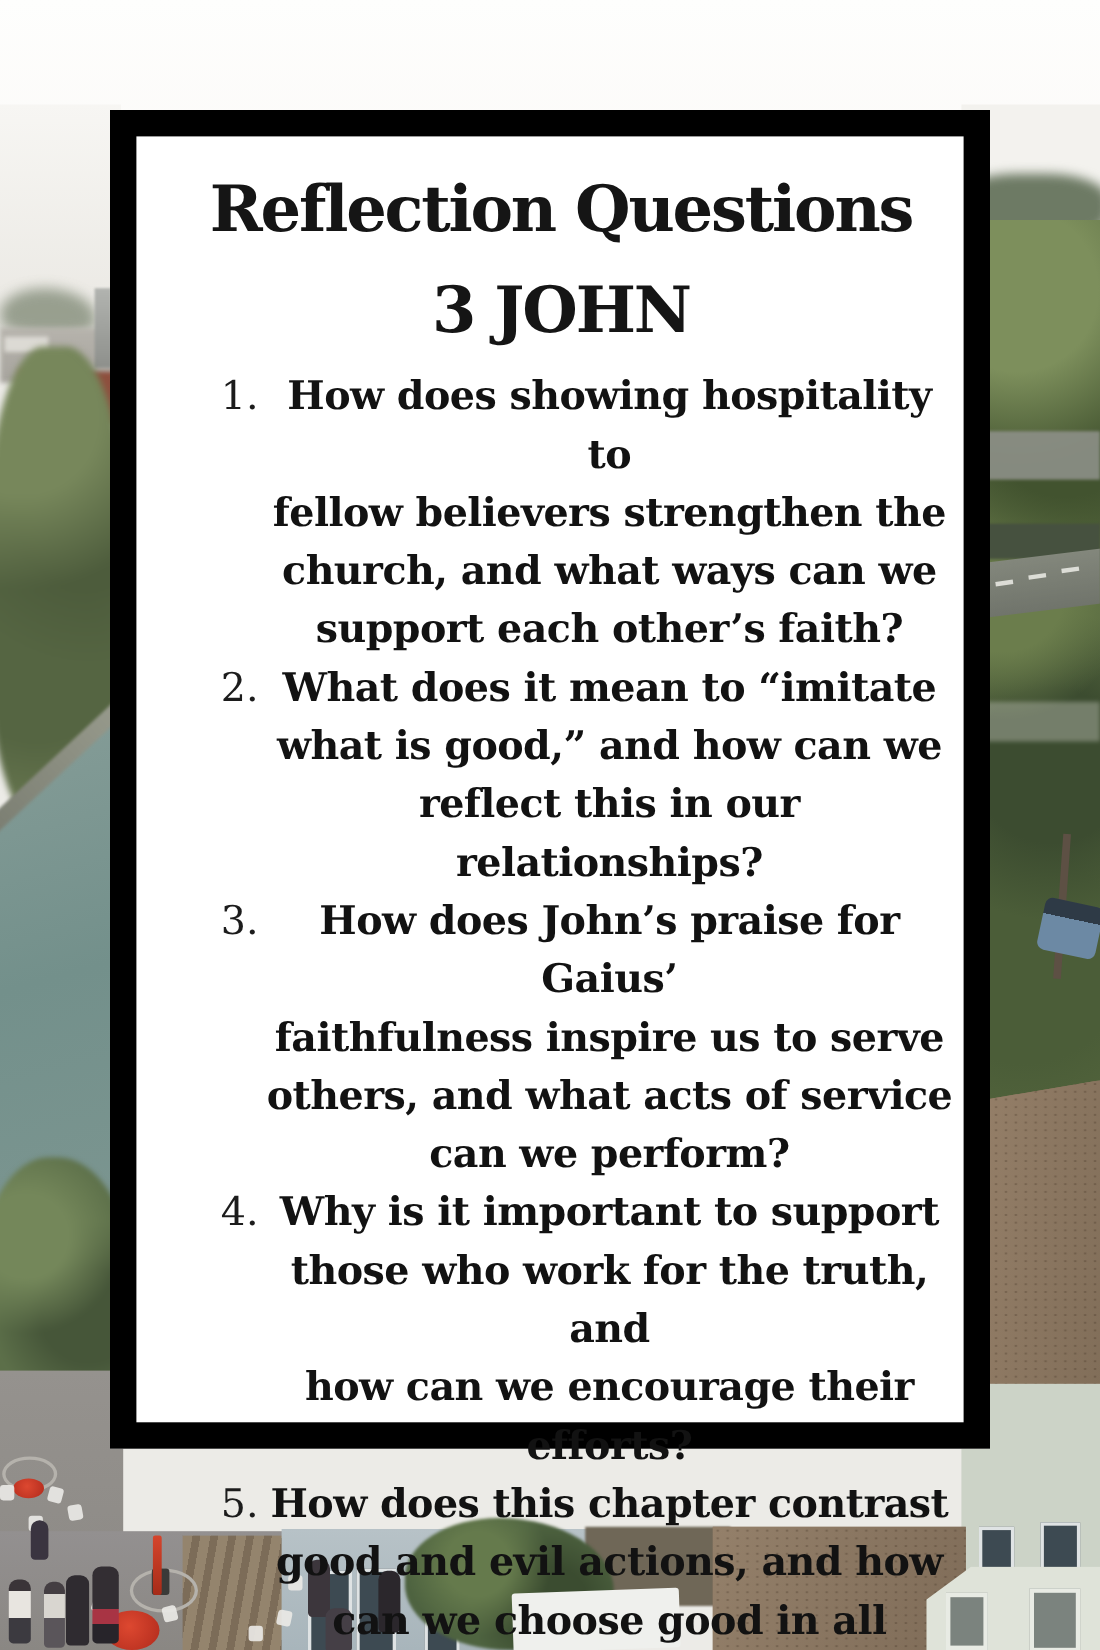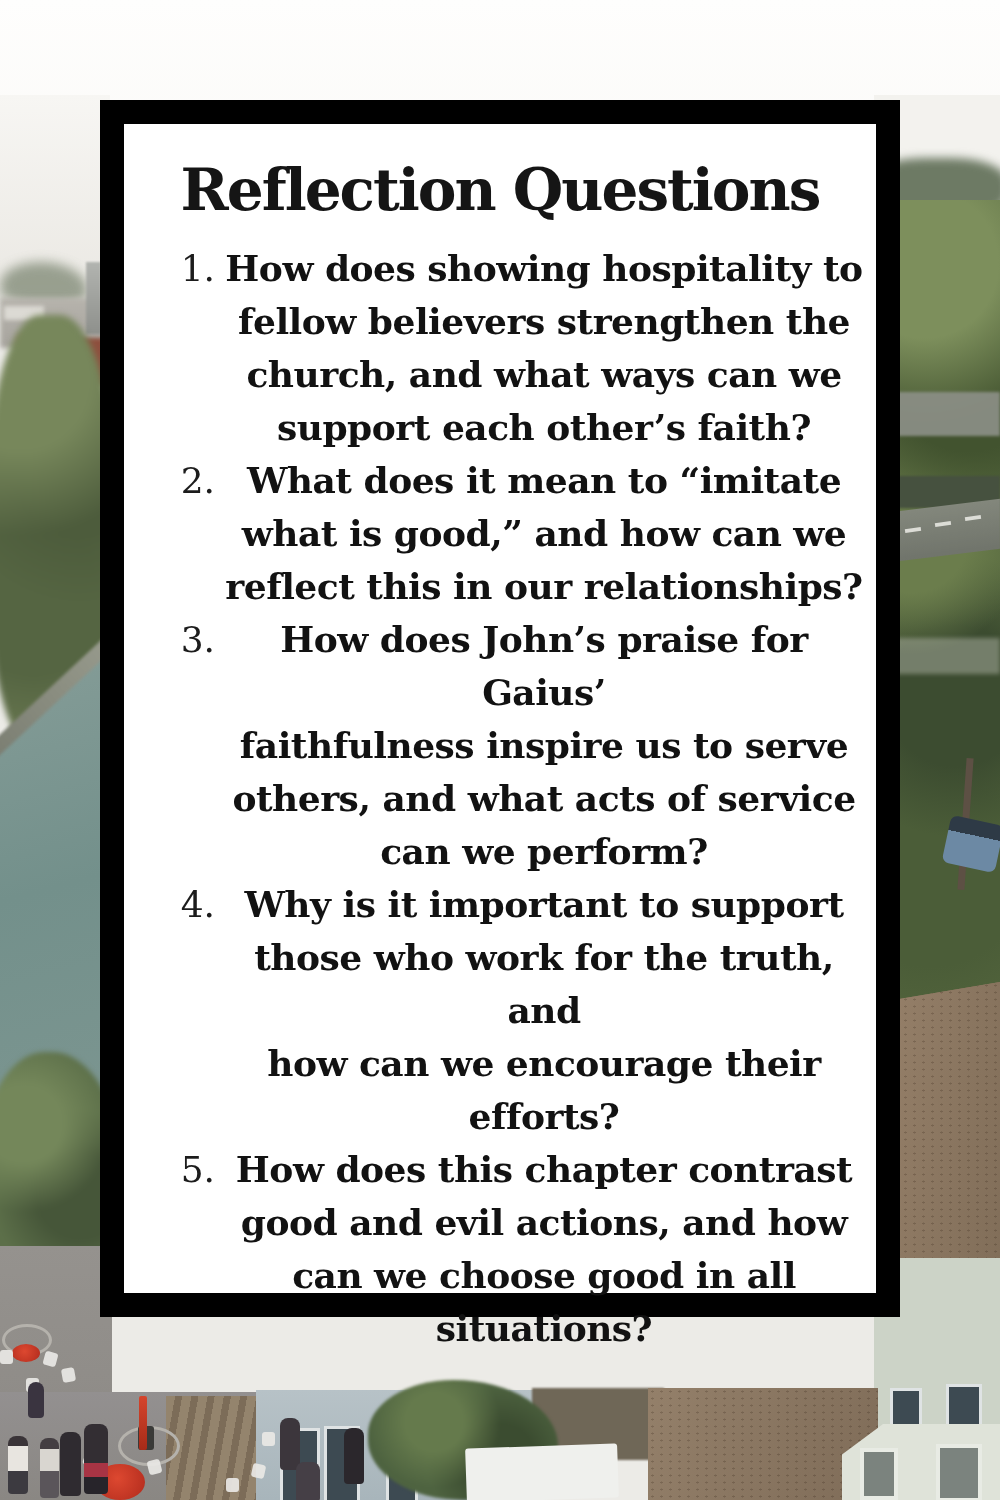--- a/index.html
+++ b/index.html
@@ -99,21 +99,21 @@
   .ring{border:3px solid #b5b2ac;border-radius:50%;background:transparent;}
   .can{background:#3a3a38;border-radius:3px;}
   .red-table{background:radial-gradient(circle at 45% 40%,#dd4830,#b02a1c);border-radius:50%;}
   .red-pole{background:linear-gradient(#d5452c,#a62b18);border-radius:2px;}
   .chair{width:13px;height:14px;background:#e9e8e5;border-radius:3px;opacity:.92;}
   .person{border-radius:8px 8px 4px 4px;}
 
   
   .card{position:absolute;left:100px;top:100px;width:800px;height:1217px;z-index:10;
         background:#ffffff;border:24px solid #000;box-sizing:border-box;
-        color:#111;}
+        color:#111;padding-left:20px;}
   .card-title{margin-top:20px;text-align:center;font-weight:700;
         font-size:58px;line-height:92px;letter-spacing:-2px;color:#151515;}
   .q-list{list-style:none;margin:6px 0 0 0;padding:0 8px 0 52px;}
   .q-item{display:grid;grid-template-columns:44px 1fr;align-items:start;}
   .q-num{font-weight:400;font-size:36px;line-height:53px;text-align:right;
         padding-right:5px;color:#1c1c1c;}
   .q-text{font-weight:700;font-size:36px;line-height:53px;letter-spacing:-.5px;
         white-space:pre-line;color:#121212;text-align:center;}
 </style>
 </head>
@@ -193,20 +193,21 @@
          background:linear-gradient(#332e33 0 55%,#a83444 55% 75%,#27242a 75%);"></div>
     <div class="person" style="left:28px;top:1382px;width:16px;height:36px;background:#3a3440;"></div>
     <div class="person" style="left:280px;top:1418px;width:20px;height:52px;background:#3c363c;"></div>
     <div class="person" style="left:344px;top:1428px;width:20px;height:56px;background:#2b272c;"></div>
     <div class="person" style="left:296px;top:1462px;width:24px;height:40px;background:#453f46;"></div>
   </div>
 
   <div class="card">
     <div class="card-title">
       <div>Reflection Questions</div>
+      <div>3 JOHN</div>
     </div>
     <ol class="q-list">
       <li class="q-item">
         <span class="q-num">1.</span>
         <span class="q-text">How does showing hospitality to
 fellow believers strengthen the
 church, and what ways can we
 support each other’s faith?</span>
       </li>
       <li class="q-item">

